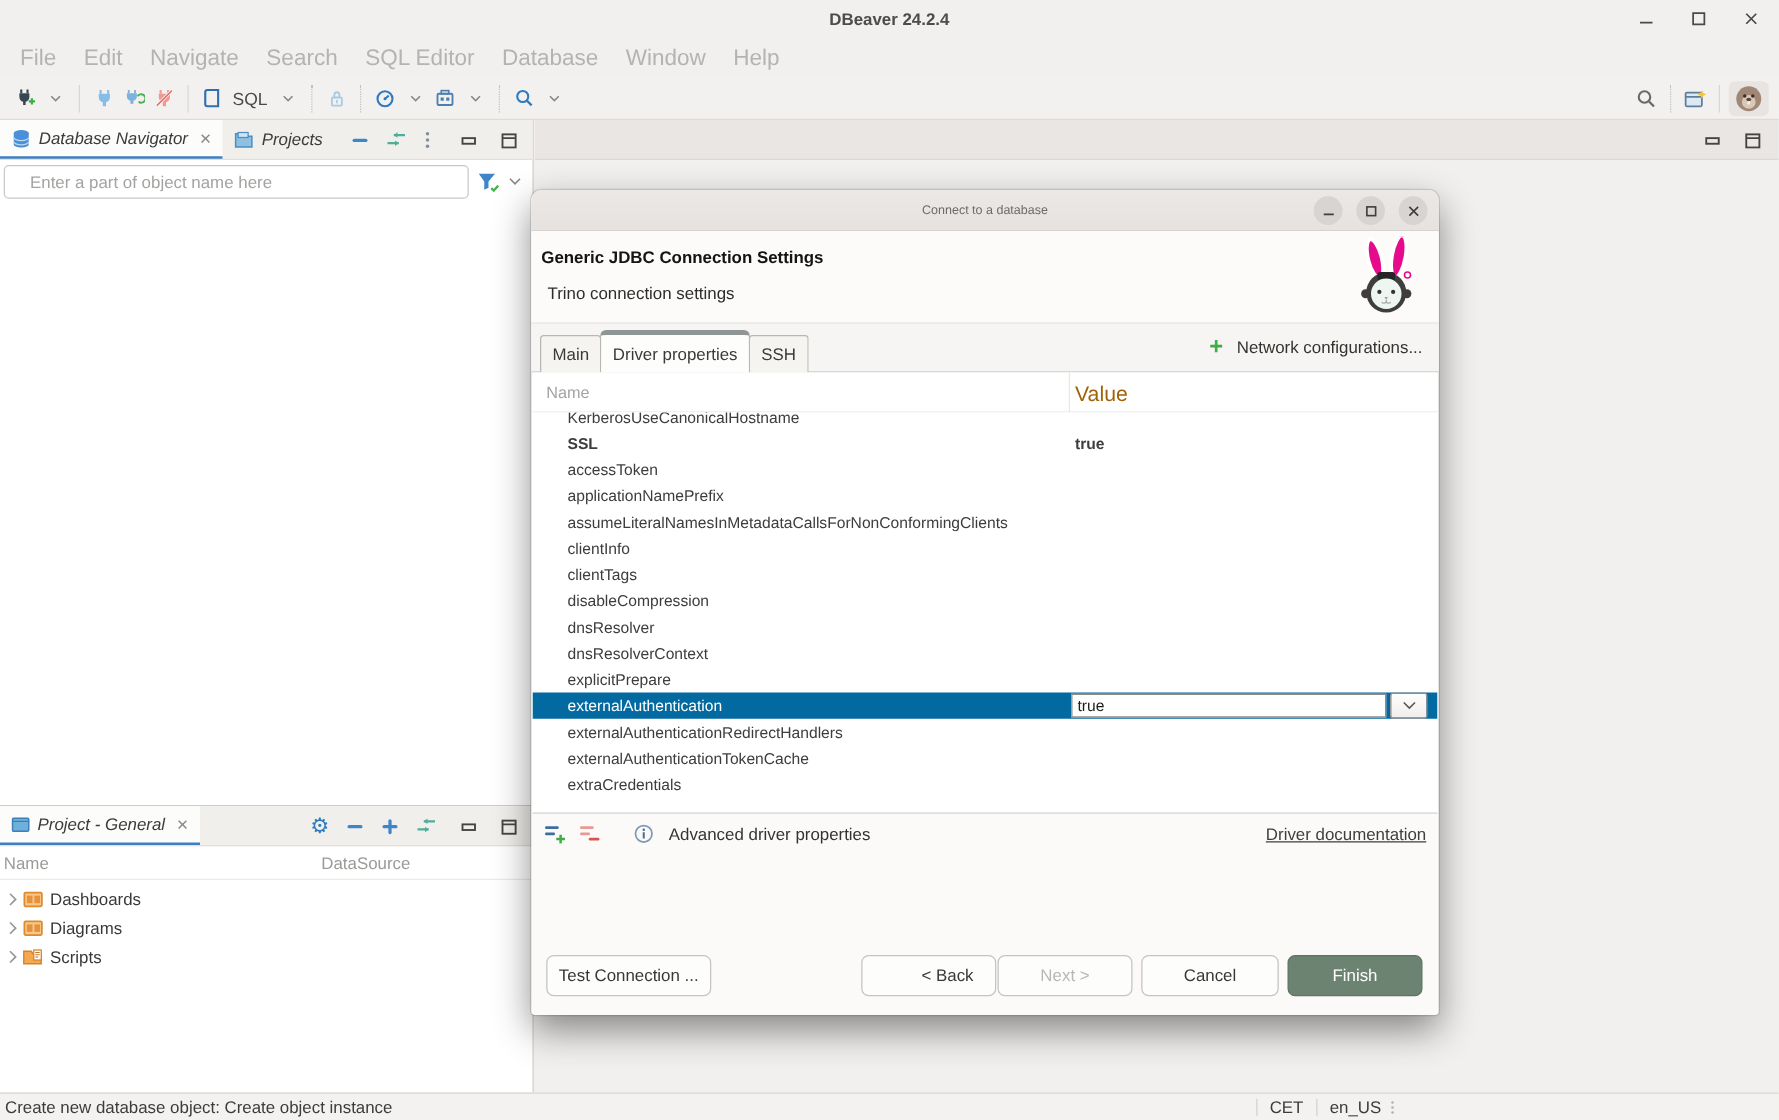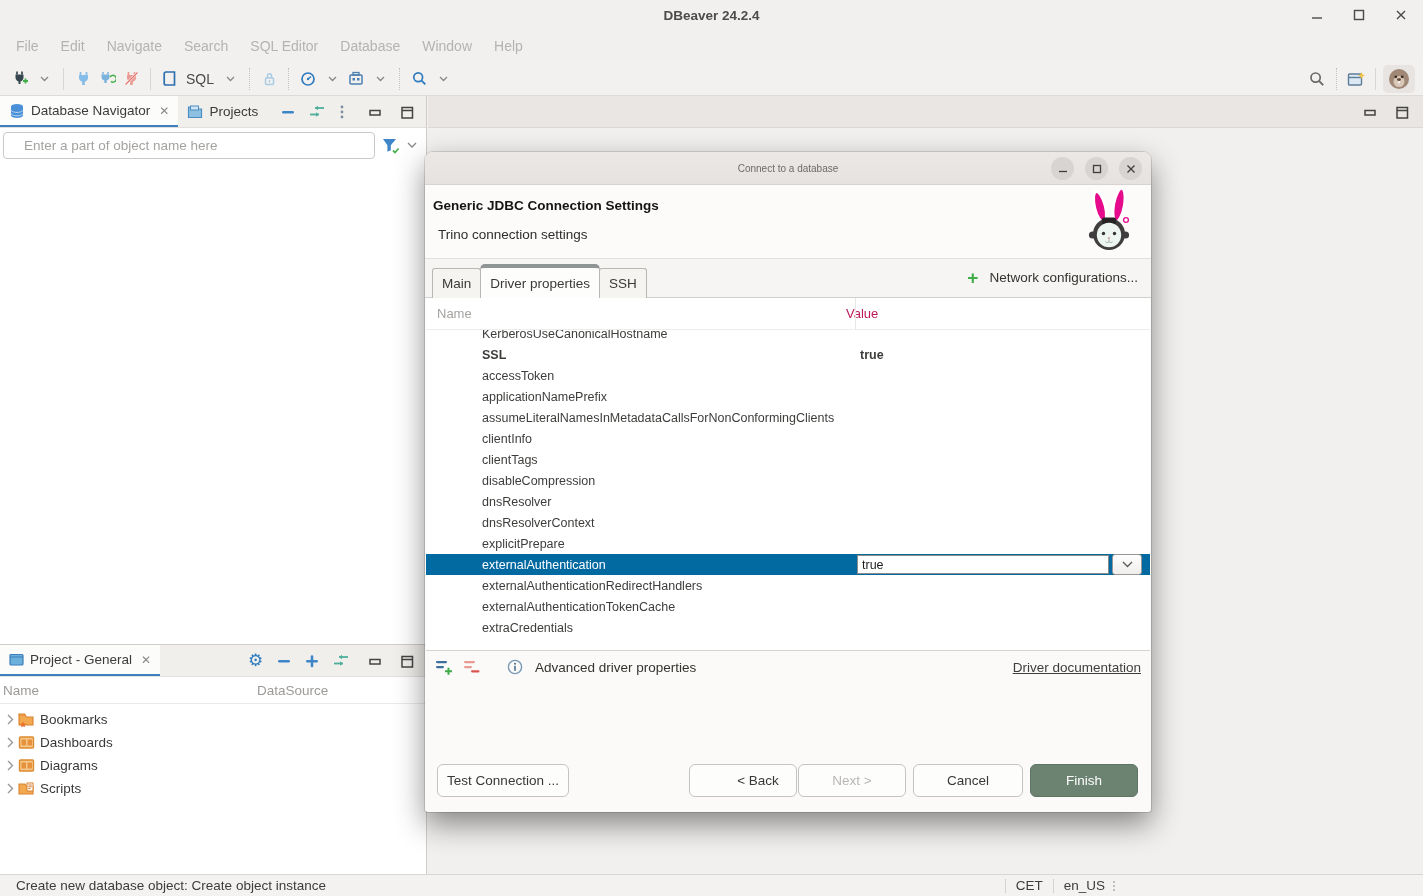--- a/index.html
+++ b/index.html
@@ -8,35 +8,35 @@
   svg { display:block; }
 
   
   #titlebar { position:absolute; top:0; left:0; right:0; height:30px; display:flex; align-items:center; justify-content:center; background:#f2f0ee; }
   #titlebar .title { font-size:13.5px; font-weight:bold; color:#4e4c4a; }
   .win-controls { position:absolute; right:14px; top:0; height:30px; display:flex; align-items:center; gap:26px; }
   .wbtn { width:16px; height:16px; display:flex; align-items:center; justify-content:center; }
 
   
   #menubar { position:absolute; top:30px; left:0; right:0; height:32px; display:flex; align-items:center; padding-left:5px; }
-  .menu-item { padding:0 11px; font-size:14px; color:#b5b3b1; }
+  .menu-item { padding:0 11px; font-size:18px; color:#b5b3b1; }
 
   
   #toolbar { position:absolute; top:62px; left:0; right:0; height:34px; background:#f3f1ef; border-bottom:1px solid #dddbd8; display:flex; align-items:center; padding-left:8px; }
   .tbtn { height:26px; min-width:24px; padding:0 2px; display:flex; align-items:center; justify-content:center; border-radius:4px; }
   .tsep { width:1px; height:22px; background:#d9d7d4; margin:0 7px; }
   .tsep.dotted { background:none; border-left:1px dotted #c3c1be; }
   .tlabel { font-size:14px; color:#4a4947; padding:0 4px; }
   .toolbar-right { position:absolute; right:8px; top:0; height:34px; display:flex; align-items:center; }
   .avatar-btn { width:32px; height:28px; border-radius:5px; background:#e7e4e1; display:flex; align-items:center; justify-content:center; }
 
   
   #nav-panel { position:absolute; left:0; top:96px; width:427px; height:548px; background:#ffffff; border-right:1px solid #cfcdca; }
   .view-tabbar { height:32px; background:#f1efec; border-bottom:1px solid #e2dfdc; display:flex; align-items:stretch; position:relative; }
-  .vtab { display:flex; align-items:center; gap:6px; padding:0 9px; font-size:13.5px; color:#3c3b39; white-space:nowrap; }
+  .vtab { display:flex; align-items:center; gap:6px; padding:0 9px; font-size:13.5px; color:#3c3b39; white-space:nowrap;font-style:italic; }
   .vtab.active { background:#fcfcfb; border-bottom:2px solid #3e7fc1; }
   .vtab .closex { color:#8b8987; font-size:12px; margin-left:3px; }
   .viewbar-icons { display:flex; align-items:center; gap:14px; margin-left:14px; }
   .viewbar-minmax { position:absolute; right:12px; top:0; height:32px; display:flex; align-items:center; gap:18px; }
   #nav-filter { display:flex; align-items:center; margin:4px 3px 0 3px; gap:6px; }
   #nav-filter input { flex:1; height:27px; border:1px solid #cbc9c6; border-radius:4px; padding:0 20px; font-size:13.5px; color:#3c3b39; outline:none; background:#fff; }
   #nav-filter input::placeholder { color:#a5a3a0; }
 
   
   #project-panel { position:absolute; left:0; top:644px; width:427px; height:230px; background:#ffffff; border-right:1px solid #cfcdca; border-top:1px solid #cfcdca; }
@@ -46,21 +46,21 @@
   .tree-row { height:23px; display:flex; align-items:center; font-size:13.5px; color:#3a3938; }
   .tree-chev { width:16px; display:flex; justify-content:center; margin-left:2px; }
   .tree-icon { width:17px; height:15px; margin-right:5px; }
 
   
   #editor-area { position:absolute; left:428px; top:96px; right:0; height:778px; background:#f1f0ee; }
   #editor-strip { height:32px; background:#e9e6e4; border-bottom:1px solid #dbd9d6; position:relative; }
   #editor-strip .viewbar-minmax { right:14px; }
 
   
-  #statusbar { position:absolute; left:0; bottom:0; right:0; height:22px; background:#f4f2f0; border-top:1px solid #d8d6d3; display:flex; align-items:center; font-size:13.5px; color:#3d3c3a; padding-left:16px; }
+  #statusbar { position:absolute; left:0; bottom:0; right:0; height:22px; background:#f4f2f0; border-top:1px solid #d8d6d3; display:flex; align-items:center; font-size:13.5px; color:#3d3c3a; padding-left:4px; }
   #status-right { position:absolute; right:308px; display:flex; align-items:center; height:100%; }
   .ssep { width:1px; height:14px; background:#d4d2cf; margin:0 10px; }
   .grip { display:flex; flex-direction:column; gap:2px; margin-left:8px; }
   .grip i { width:2px; height:2px; background:#b0aeab; border-radius:50%; }
 
   
   #dialog { position:absolute; left:425px; top:152px; width:726px; height:660px; background:#fbfaf9; border-radius:8px 8px 3px 3px; box-shadow:0 12px 30px rgba(0,0,0,.45), 0 0 0 1px rgba(0,0,0,.12); }
   #dlg-titlebar { height:33px; background:linear-gradient(#ebe8e6,#e5e2df); border-radius:8px 8px 0 0; border-bottom:1px solid #d6d3d0; display:flex; align-items:center; justify-content:center; font-size:10px; color:#6d6b69; position:relative; }
   .dlg-controls { position:absolute; right:9px; top:5px; display:flex; gap:11px; }
   .dlg-cbtn { width:23px; height:23px; border-radius:50%; background:#d7d4d1; display:flex; align-items:center; justify-content:center; color:#3f3e3c; }
@@ -68,26 +68,26 @@
   #dlg-heading { position:absolute; left:8px; top:13px; font-size:13.5px; font-weight:bold; color:#141414; }
   #dlg-subheading { position:absolute; left:13px; top:42px; font-size:13.5px; color:#2e2d2b; }
   #mascot { position:absolute; right:17px; top:4px; }
   #dlg-tabs { position:absolute; top:107px; left:0; right:0; height:39px; background:#f7f5f3; border-bottom:1px solid #d2d0cd; display:flex; align-items:flex-end; padding-left:7px; }
   .dtab { display:flex; align-items:center; height:30px; padding:0 9px; border:1px solid #b9b7b4; border-bottom:none; background:#f6f4f1; font-size:13.5px; color:#3b3a38; border-radius:3px 3px 0 0; margin-right:-1px; margin-bottom:-1px; }
   .dtab.active { height:34px; background:#fdfdfc; border-top:4px solid #8f9494; border-radius:5px 5px 0 0; position:relative; z-index:2; }
   #net-config { position:absolute; right:13px; top:9px; display:flex; align-items:center; gap:11px; font-size:13.5px; color:#34332f; }
   #net-config .plus { color:#3fae49; font-size:19px; font-weight:bold; line-height:1; }
   #dlg-table-head { position:absolute; top:146px; left:1px; right:1px; height:32px; background:#fff; border-bottom:1px solid #efedeb; }
   #dlg-table-head .hname { position:absolute; left:11px; top:8px; font-size:13px; color:#a5a3a0; }
-  #dlg-table-head .hvalue { position:absolute; left:420px; top:8px; font-size:13px; color:#be185d; }
+  #dlg-table-head .hvalue { position:absolute; left:434px; top:8px; font-size:17px; color:#a16207; }
   #dlg-table-head .hdiv { position:absolute; left:429px; top:0; width:1px; height:32px; background:#e9e7e4; }
   #dlg-rows-viewport { position:absolute; top:178px; left:1px; right:1px; height:320px; background:#fff; overflow:hidden; }
   #dlg-rows { margin-top:-7px; }
   .prow { height:21px; display:flex; align-items:center; font-size:12.5px; color:#3e3d3b; }
-  .pname { width:428px; flex:none; padding-left:56px; white-space:nowrap; overflow:hidden; }
+  .pname { width:428px; flex:none; padding-left:28px; white-space:nowrap; overflow:hidden; }
   .pval { flex:1; display:flex; align-items:center; padding-left:6px; padding-right:8px; }
   .prow.bold { font-weight:bold; }
   .prow.sel { background:#0369a1; color:#ffffff; }
   .prow.sel .pval { padding-left:3px; gap:3px; }
   .pinput { flex:1; height:19px; border:1px solid #8c8c8a; font-family:"Liberation Sans","DejaVu Sans",sans-serif; font-size:12.5px; padding:0 4px; color:#1d1d1b; background:#fff; outline:none; }
   .pdrop { width:30px; height:21px; border:1px solid #999795; border-radius:3px; background:linear-gradient(#fefefe,#f0eeeb); display:flex; align-items:center; justify-content:center; }
   #dlg-proptools { position:absolute; top:498px; left:1px; right:1px; height:33px; background:#fbfaf9; border-top:1px solid #d6d4d1; display:flex; align-items:center; padding:0 9px; gap:9px; }
   #adv-label { font-size:13.5px; color:#34332f; margin-left:3px; }
   #doc-link { margin-left:auto; font-size:13.5px; color:#3f3e3c; text-decoration:underline; }
   #dlg-buttons { position:absolute; left:0; right:0; top:612px; height:34px; }
@@ -370,35 +370,20 @@
             <line x1="2" y1="4.5" x2="12.5" y2="4.5" stroke="#454443" stroke-width="1.5"></line>
           </svg>
         </span>
     </div>
   </div>
   <div id="project-cols">
     <div class="c1">Name</div>
     <div class="c2">DataSource</div>
   </div>
   <div id="tree">
-      <div class="tree-row">
-        <span class="tree-chev">
-          <svg width="7" height="11">
-            <path d="M1 1l4.5 4.5L1 10" fill="none" stroke="#9a9896" stroke-width="1.4"></path>
-          </svg>
-        </span>
-        <span class="tree-icon">
-          <svg width="17" height="15" viewBox="0 0 17 15">
-            <path d="M1 3h6l1.5 2H15v8H1z" fill="#f2a94f" stroke="#d9822e" stroke-width="1.1"></path>
-            <path d="M1 3V2h5.5l1 1.3" fill="#f2a94f" stroke="#d9822e" stroke-width="1.1"></path>
-            <path d="M5 9.5l1 2 2.2.2-1.6 1.5.4 2.2-2-1.1-2 1.1.4-2.2L1.8 11.7l2.2-.2z" fill="#e8722e"></path>
-          </svg>
-        </span>
-        <span>Bookmarks</span>
-      </div>
       <div class="tree-row">
         <span class="tree-chev">
           <svg width="7" height="11">
             <path d="M1 1l4.5 4.5L1 10" fill="none" stroke="#9a9896" stroke-width="1.4"></path>
           </svg>
         </span>
         <span class="tree-icon">
           <svg width="17" height="15" viewBox="0 0 17 15">
             <rect x="1.5" y="2" width="14" height="11" rx="1" fill="#f6c78a" stroke="#dd8a2e" stroke-width="1.4"></rect>
             <rect x="3.5" y="4.5" width="4.5" height="6" fill="#e8913c"></rect>

